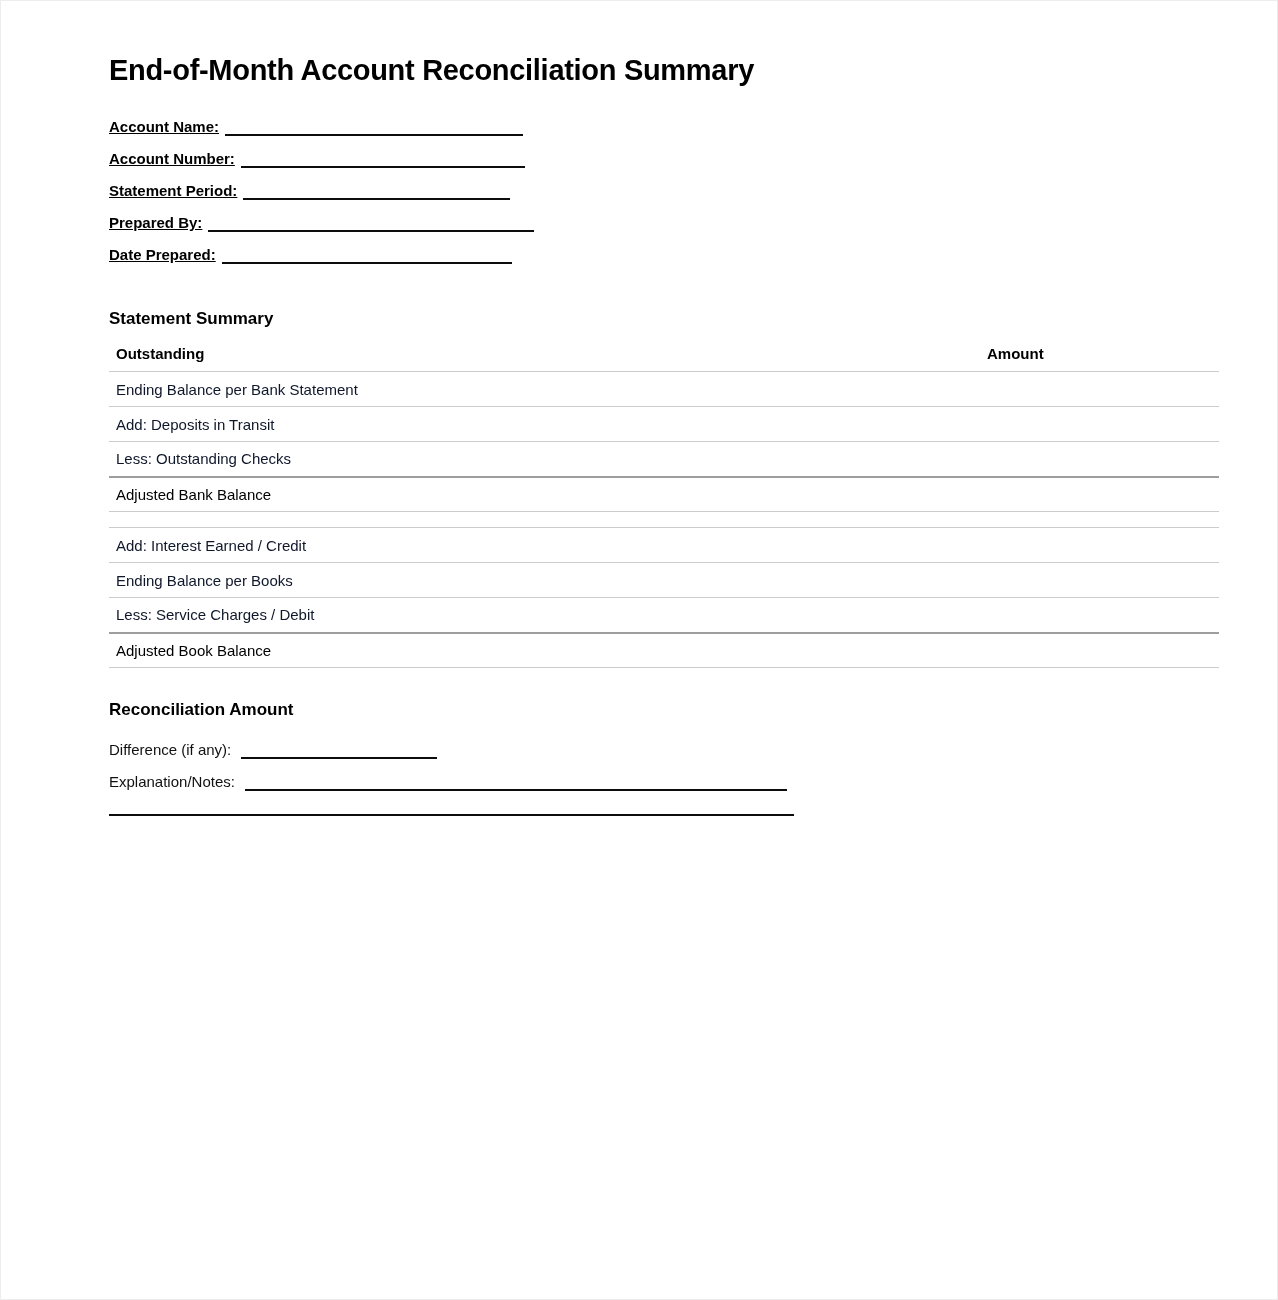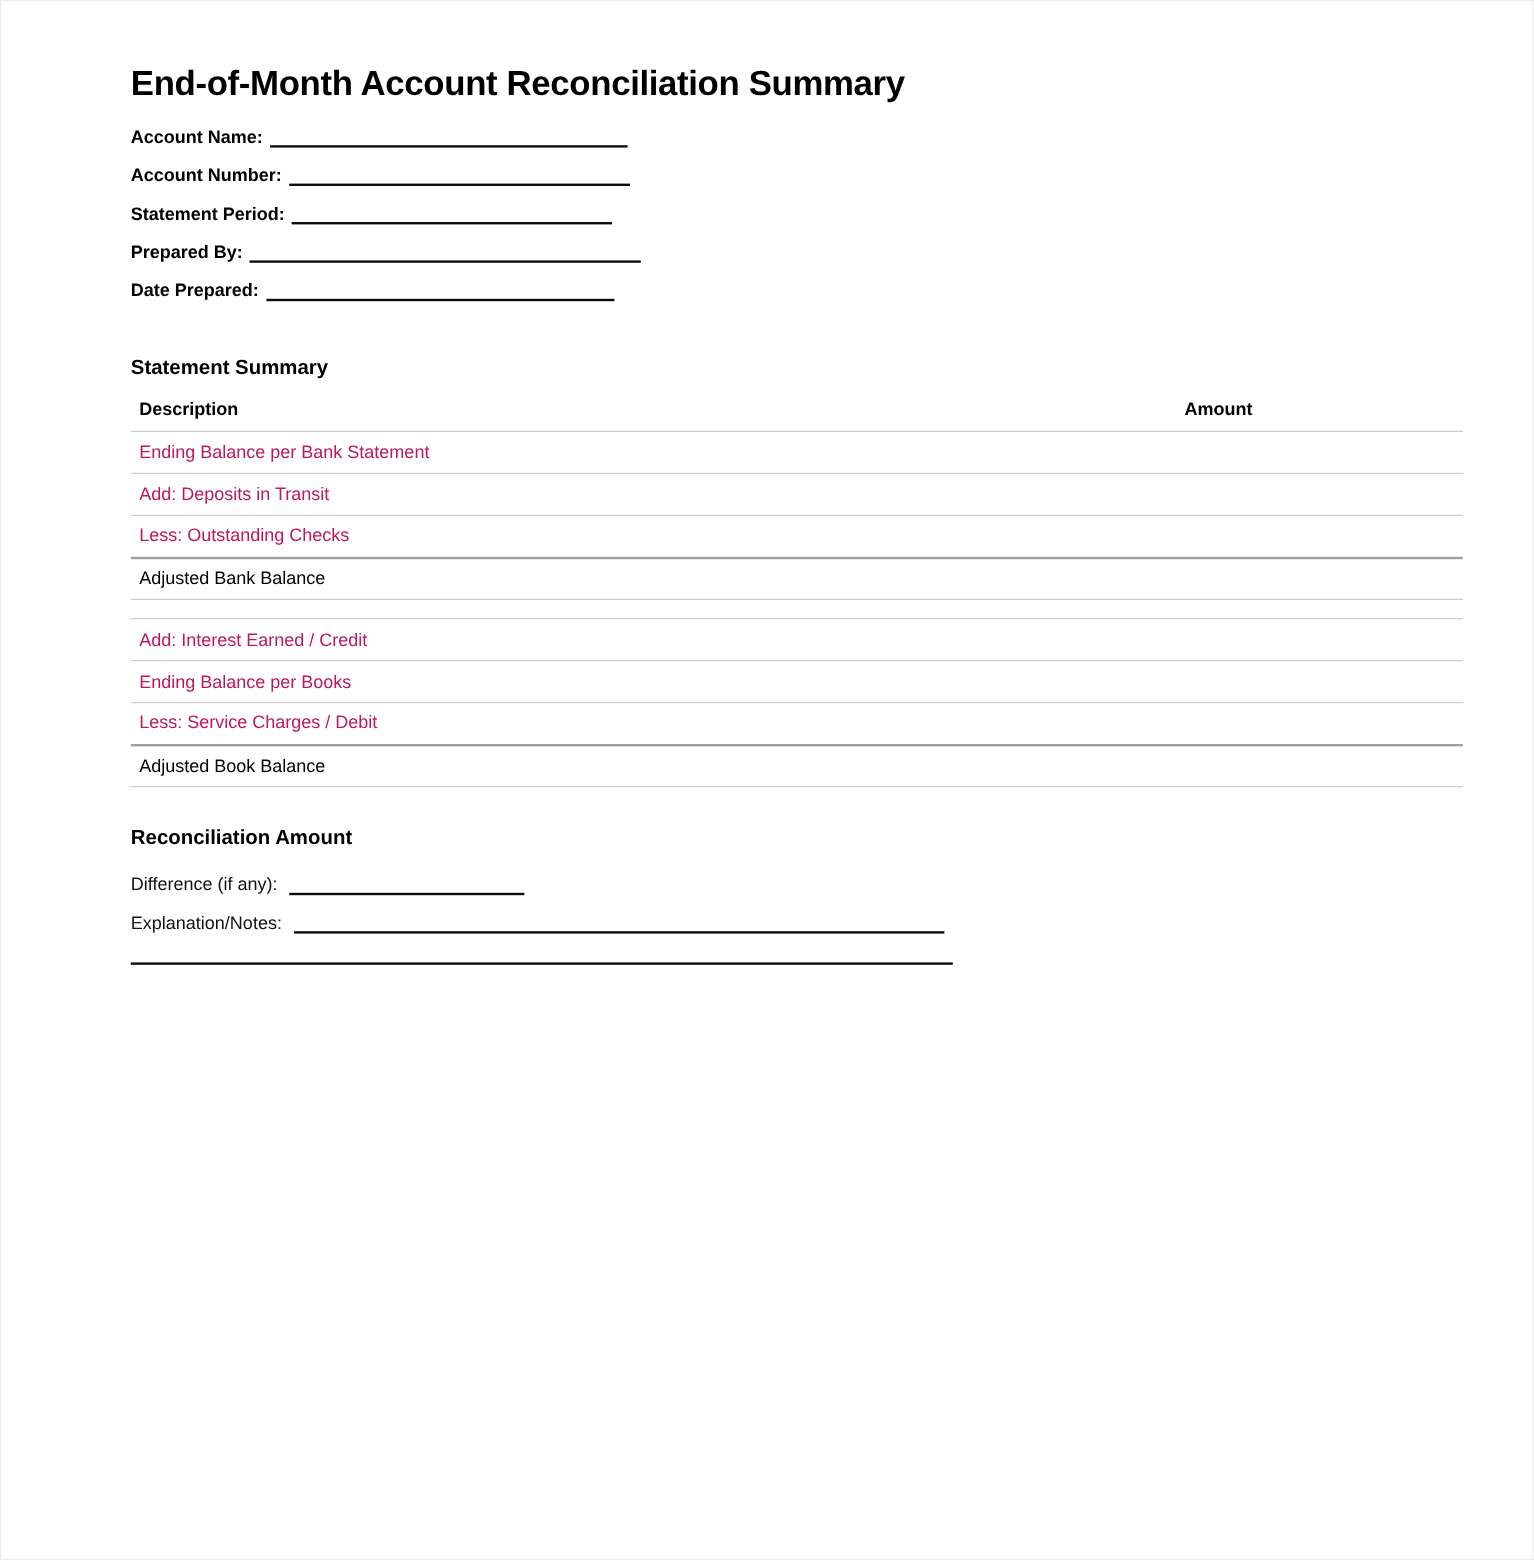--- a/index.html
+++ b/index.html
@@ -25,21 +25,22 @@
   .doc-title {
     margin-top: 54px;
     font-size: 29px;
     line-height: 33px;
     font-weight: 700;
     letter-spacing: -0.3px;
   }
 
   
   .fields {
-    margin-top: 12px;
+    margin-top: 24px;
+    text-decoration: underline;
   }
   .field-row {
     height: 32px;
     line-height: 32px;
     white-space: nowrap;
   }
   .field-label {
     font-size: 15px;
     font-weight: 700;
   }
@@ -79,21 +80,21 @@
     padding: 0 0 9px 7px;
     border-bottom: 1px solid #cccccc;
   }
   th.col-desc { width: 871px; }
   table.summary td {
     height: 35px;
     font-size: 15px;
     padding-left: 7px;
     border-bottom: 1px solid #cccccc;
     vertical-align: middle;
-    color: #be185d;
+    color: #0f172a;
   }
   tr.row-total td {
     font-weight: 400;
     color: #000000;
     border-top: 2px solid #9e9e9e;
   }
   tr.row-spacer td {
     height: 16px;
   }
 
@@ -146,21 +147,21 @@
       <div class="field-row"><span class="field-label">Statement Period:</span><span class="blank-line"></span></div>
       <div class="field-row"><span class="field-label">Prepared By:</span><span class="blank-line"></span></div>
       <div class="field-row"><span class="field-label">Date Prepared:</span><span class="blank-line"></span></div>
     </div>
 
   <h2 class="section-heading statement-heading">Statement Summary</h2>
 
   <table class="summary">
     <thead>
       <tr>
-        <th class="col-desc">Description</th>
+        <th class="col-desc">Outstanding</th>
         <th class="col-amount">Amount</th>
       </tr>
     </thead>
     <tbody>
 
     <tr>
           <td>Ending Balance per Bank Statement</td>
           <td></td>
         </tr>
         <tr>

